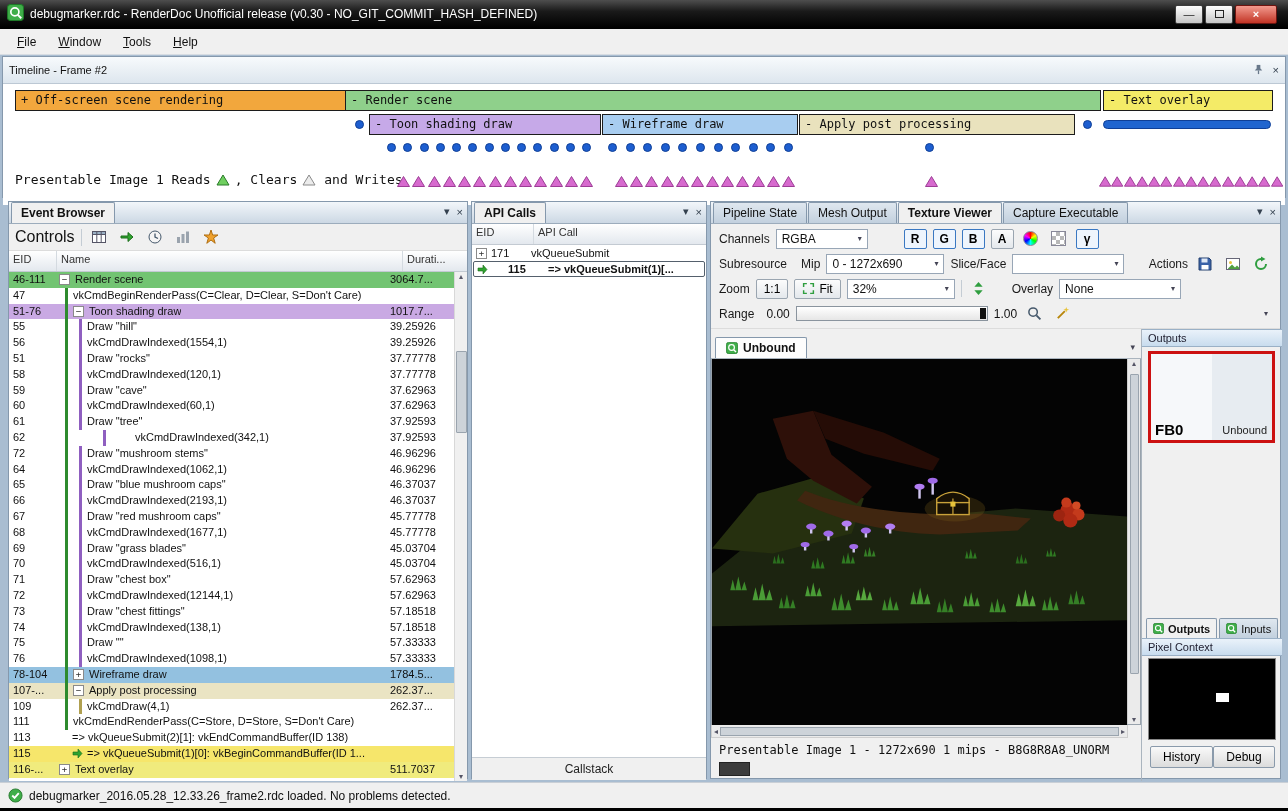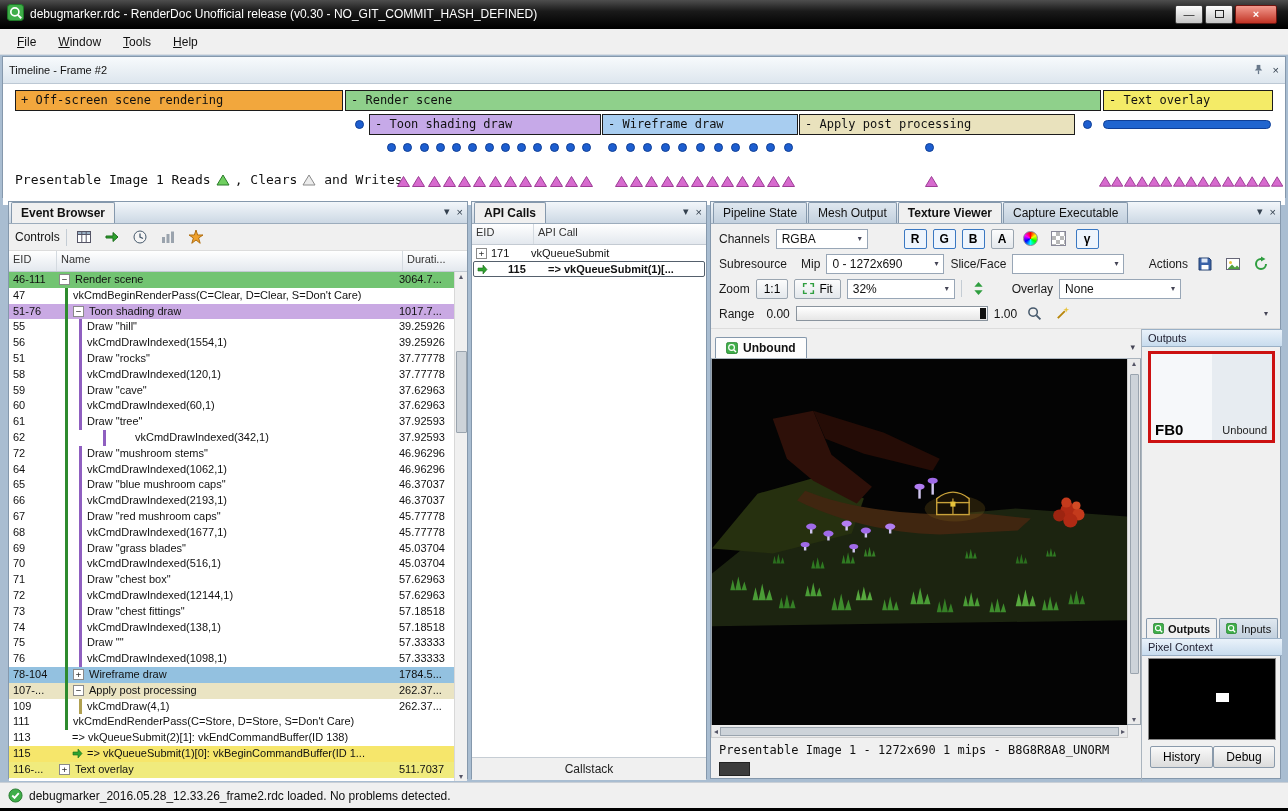--- a/index.html
+++ b/index.html
@@ -44,25 +44,25 @@
   .tl-bar { position:absolute; height:21px; border:1px solid #1c1c1c; font-size:12px; line-height:19px;
     padding-left:5px; white-space:nowrap; overflow:hidden; }
   .tl-dot { width:9px; height:9px; border-radius:50%; background:#1d5ed0; border:1px solid #0f3f96; display:inline-block; }
   .dotrow { position:absolute; display:flex; justify-content:space-between; align-items:center; }
   .tl-bluebar { position:absolute; height:9px; background:#2065cf; border:1px solid #0f3f96; border-radius:5px; }
   .tl-legend { position:absolute; top:88px; left:12px; display:flex; align-items:center; gap:5px; font-size:13px; }
   .trirow { position:absolute; top:92px; display:flex; justify-content:space-between; align-items:flex-end; }
 
   
   .eb-panel { top:201px; left:8px; width:460px; height:578px; }
-  .controls-row { height:27px; display:flex; align-items:center; gap:6px; padding:0 6px; background:#f0f0f0; border-bottom:1px solid #dcdcdc; font-size:12px; }
+  .controls-row { height:27px; display:flex; align-items:center; gap:6px; padding:0 6px; background:#f0f0f0; border-bottom:1px solid #dcdcdc; font-size:16px; }
   .vsep { width:1px; height:17px; background:#c4ccd4; }
   .icon-btn { width:22px; height:21px; display:inline-flex; align-items:center; justify-content:center; border-radius:2px; }
   .eb-body { position:relative; background:#fff; height:509px; overflow:hidden; }
-  .eb-rows { position:absolute; top:0; left:0; right:4px;border-radius:8px; }
+  .eb-rows { position:absolute; top:0; left:0; right:13px;border-radius:8px; }
   .eb-row { display:flex; height:15.8px; line-height:15.8px; font-size:11px; white-space:nowrap; }
   .eb-eid { width:48px; flex:none; padding-left:4px; overflow:hidden; }
   .eb-name { flex:1; display:flex; align-items:center; overflow:hidden; }
   .eb-dur { width:64px; flex:none; overflow:hidden; }
   .guide { width:3px; height:15.8px; margin:0 5px 0 6px; flex:none; }
   .expand { width:11px; height:11px; flex:none; border:1px solid #8a8a8a; background:#fff; font-size:9px; line-height:9px;
     text-align:center; margin-right:5px; color:#333; font-family:"DejaVu Sans Mono",monospace; }
   .lbl { overflow:hidden; text-overflow:clip; }
   .cur-arrow { margin-right:4px; flex:none; }
   .vscrollbar { position:absolute; top:0; right:0; width:13px; bottom:0; background:#f0f0f0; border-left:1px solid #d8d8d8;
@@ -176,21 +176,21 @@
     <span style="margin-right:9px">
       <svg width="11" height="11" viewBox="0 0 12 12">
           <rect x="4" y="1" width="4" height="4.5" fill="#68788a"></rect>
           <path d="M2,7 h8 l-1.5,-1.7 h-5 z" fill="#68788a"></path>
           <line x1="6" y1="7" x2="6" y2="11" stroke="#68788a" stroke-width="1.4"></line>
         </svg>
     </span>
     <span style="font-size:11px;color:#33404e">×</span>
   </div>
   <div class="tl-content">
-    <div class="tl-bar" style="left:12px;top:6px;width:328px;background:#f2a73d">+ Off-screen scene rendering</div>
+    <div class="tl-bar" style="left:12px;top:6px;width:356px;background:#f2a73d">+ Off-screen scene rendering</div>
     <div class="tl-bar" style="left:342px;top:6px;width:756px;background:#8fd08b">- Render scene</div>
     <div class="tl-bar" style="left:1100px;top:6px;width:170px;background:#f4eb67">- Text overlay</div>
 
     <span class="tl-dot" style="position:absolute;left:352px;top:36px"></span>
     <div class="tl-bar" style="left:366px;top:30px;width:232px;background:#c6a9e8">- Toon shading draw</div>
     <div class="tl-bar" style="left:599px;top:30px;width:196px;background:#a8cdf0">- Wireframe draw</div>
     <div class="tl-bar" style="left:796px;top:30px;width:276px;background:#e9e2bd">- Apply post processing</div>
     <span class="tl-dot" style="position:absolute;left:1080px;top:36px"></span>
     <div class="tl-bluebar" style="left:1100px;top:36px;width:168px"></div>
 

